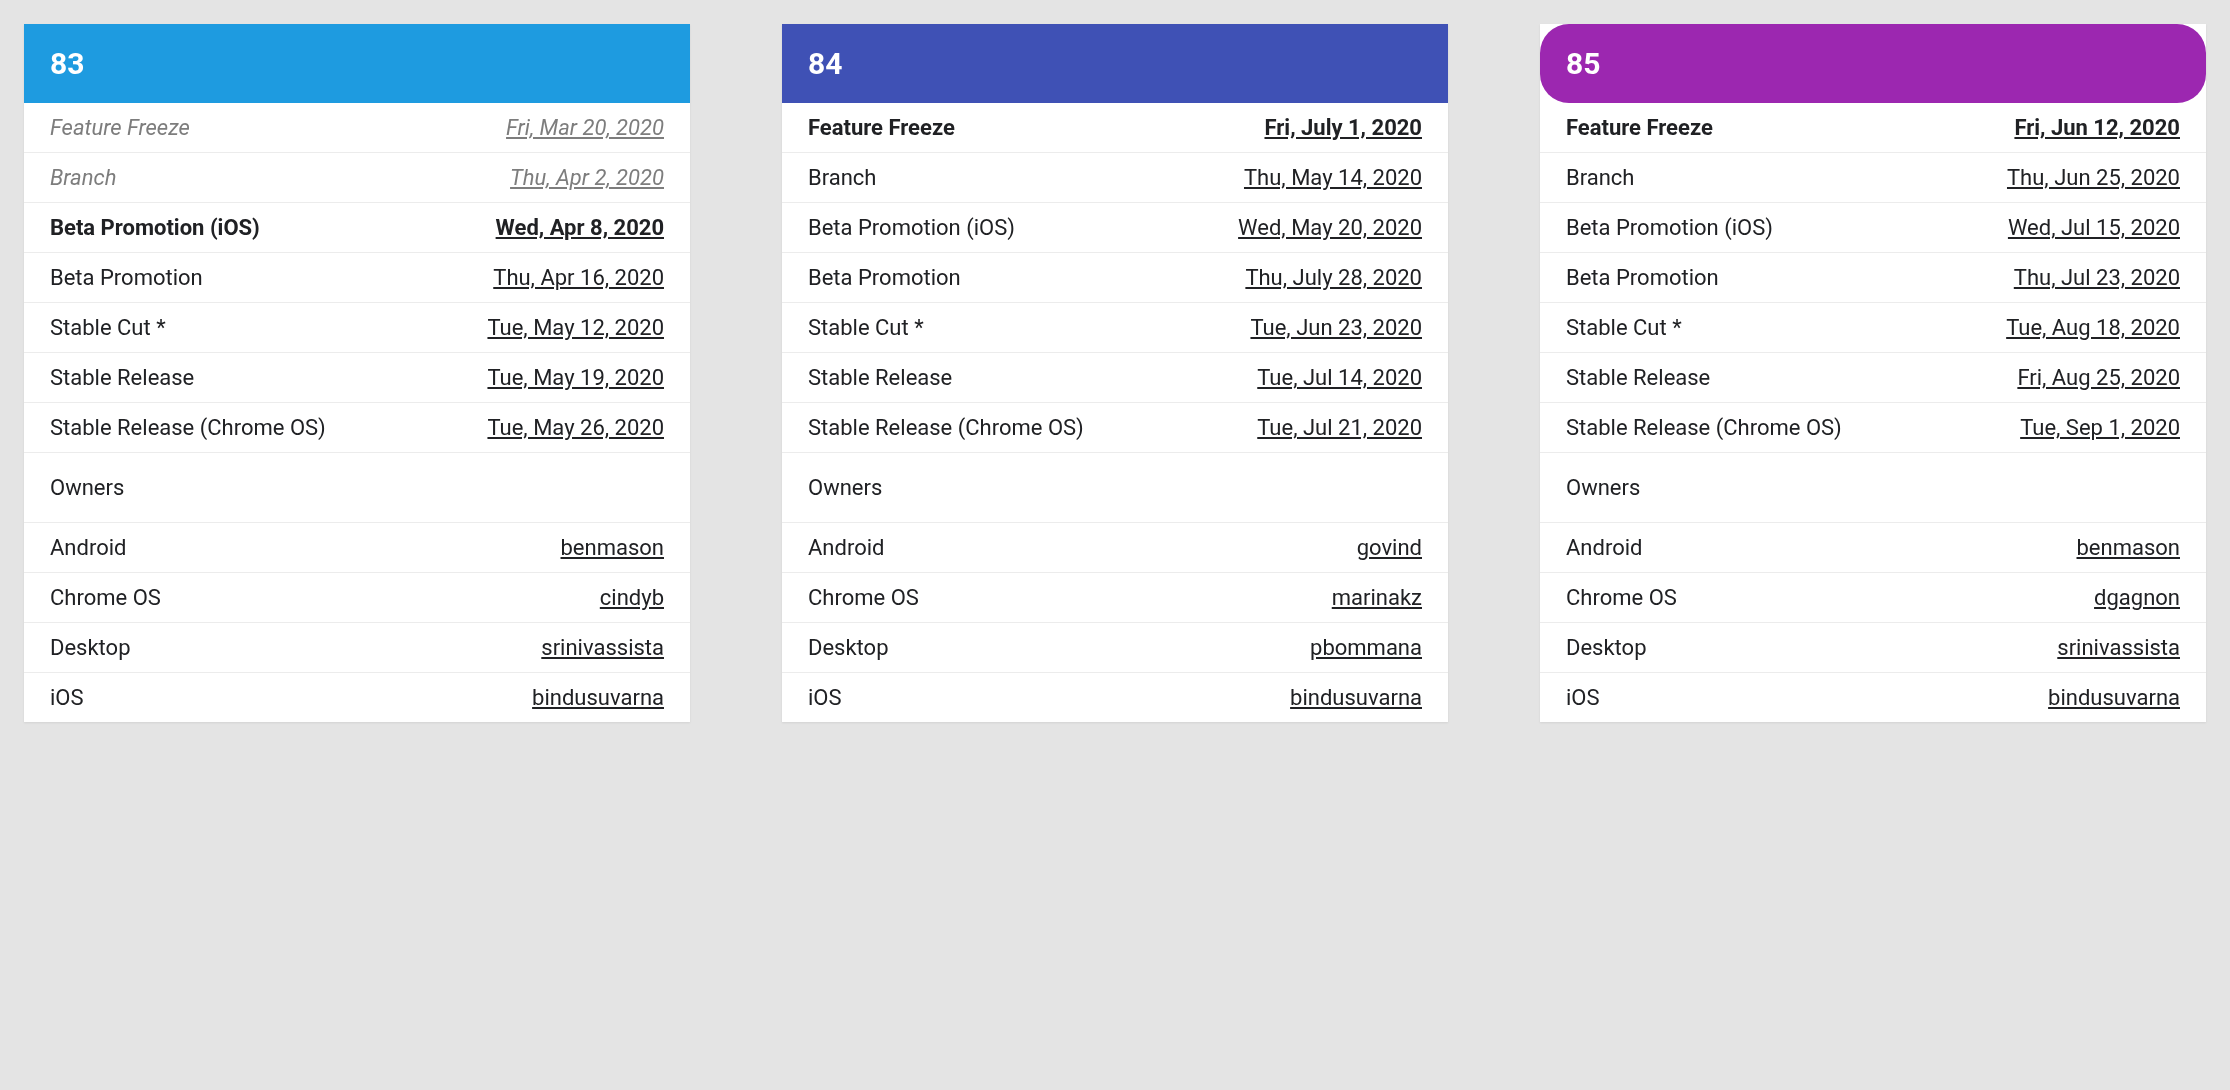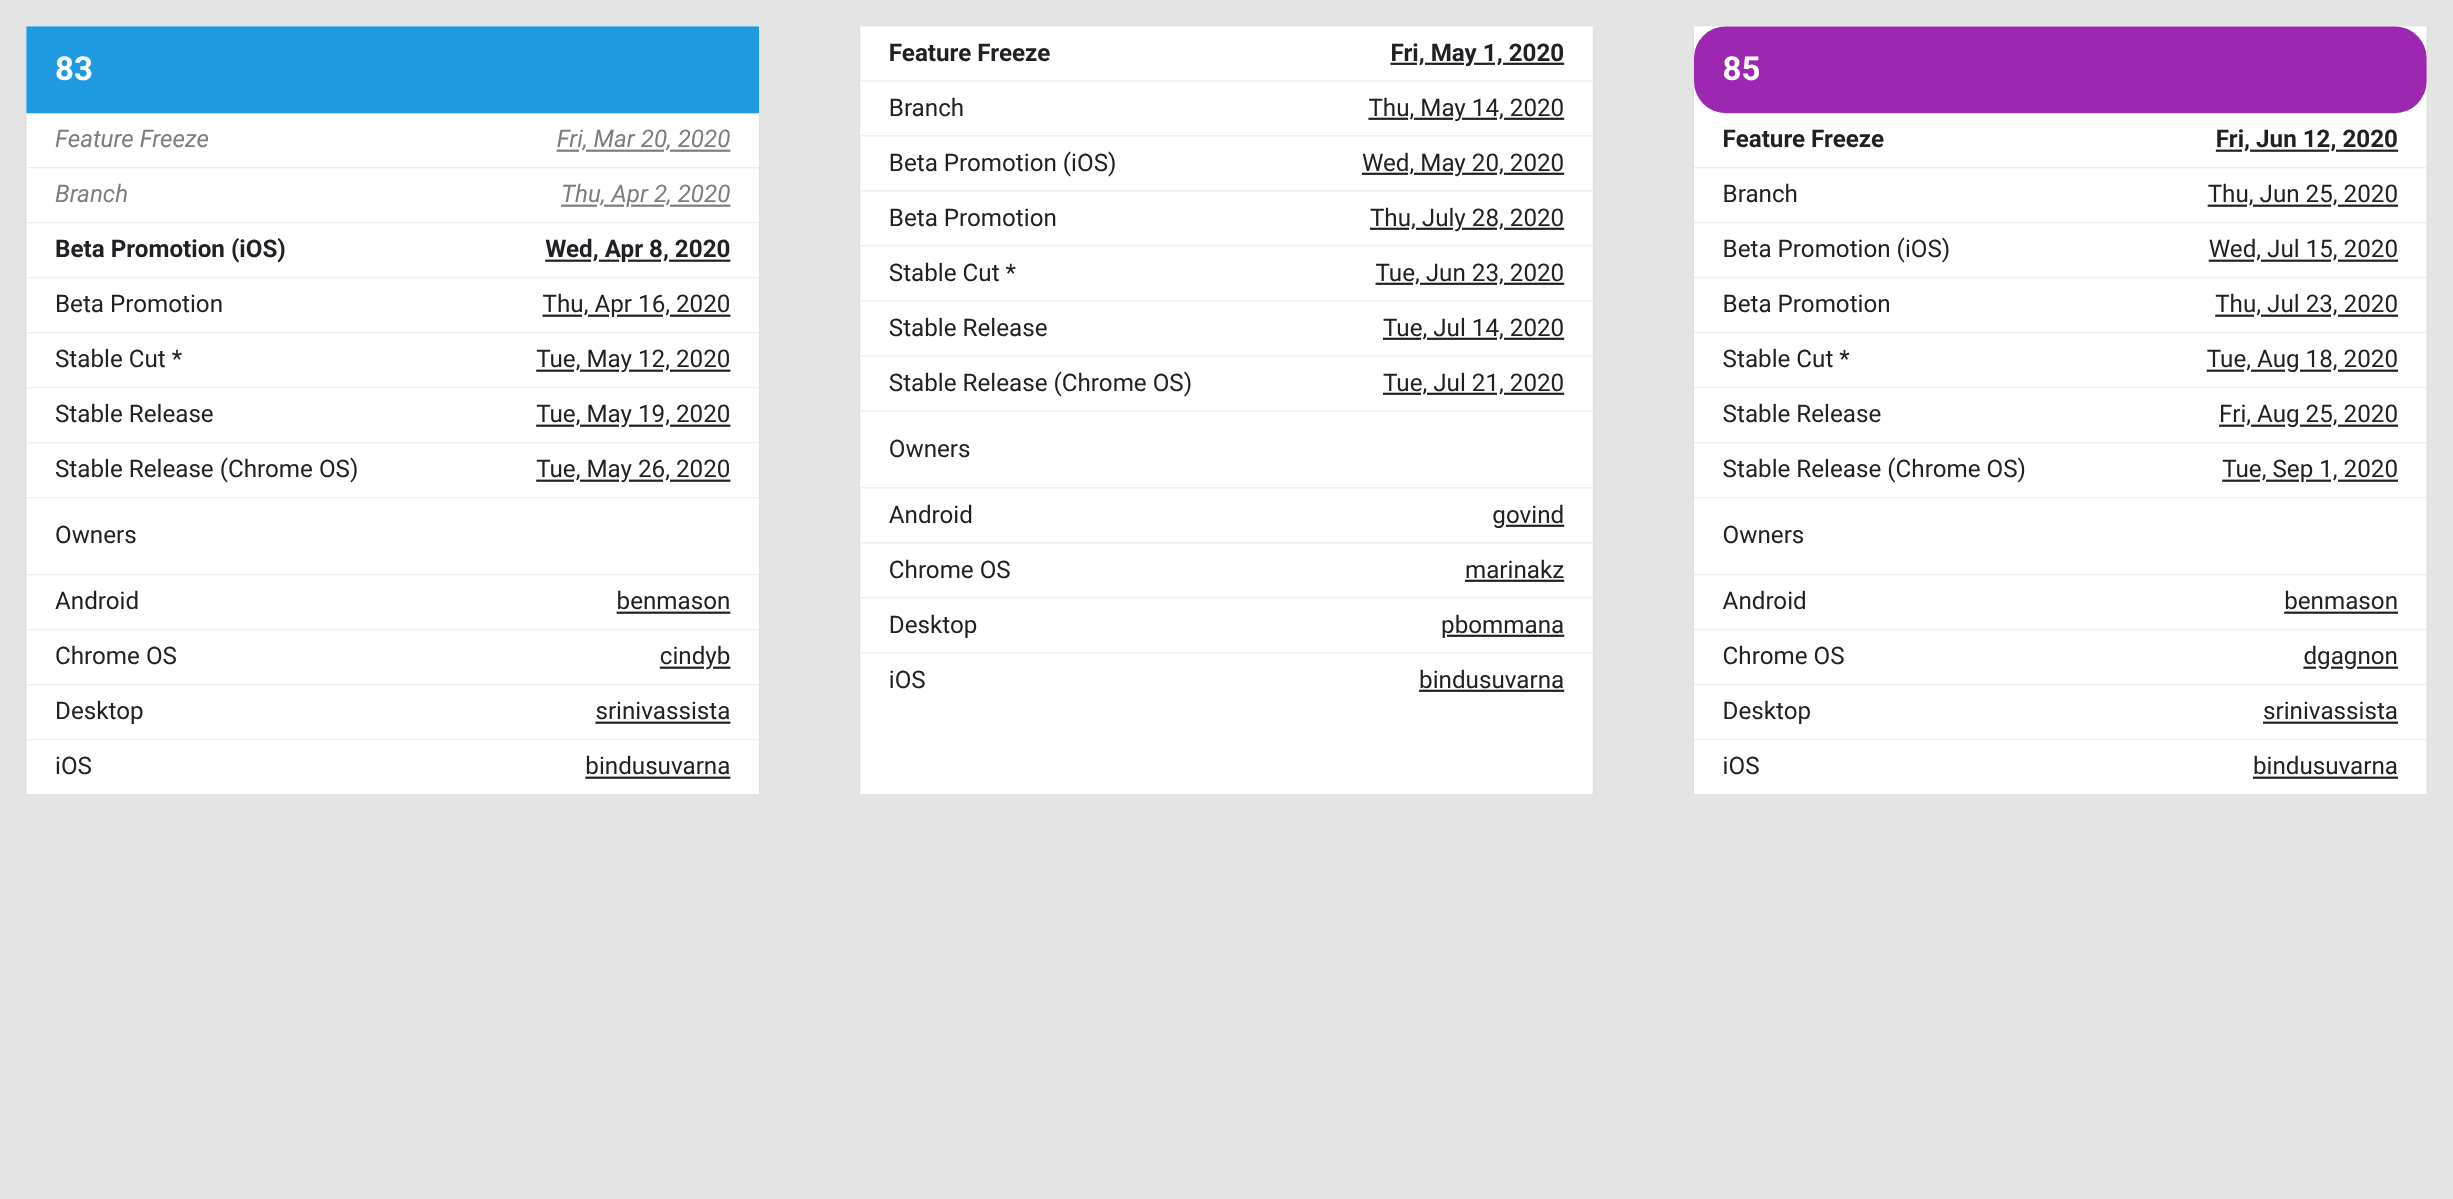--- a/index.html
+++ b/index.html
@@ -92,23 +92,24 @@
       <div class="row">
         <span class="row-label">Desktop</span>
         <span class="row-value">srinivassista</span>
       </div>
       <div class="row">
         <span class="row-label">iOS</span>
         <span class="row-value">bindusuvarna</span>
       </div>
     </div>
     <div class="card">
+      <div class="card-header" style="background: rgb(63, 81, 181);">84</div>
       <div class="row">
         <span class="row-label bold">Feature Freeze</span>
-        <span class="row-value bold">Fri, May 1, 2020</span>
+        <span class="row-value bold">Fri, July 1, 2020</span>
       </div>
       <div class="row">
         <span class="row-label">Branch</span>
         <span class="row-value">Thu, May 14, 2020</span>
       </div>
       <div class="row">
         <span class="row-label">Beta Promotion (iOS)</span>
         <span class="row-value">Wed, May 20, 2020</span>
       </div>
       <div class="row">

